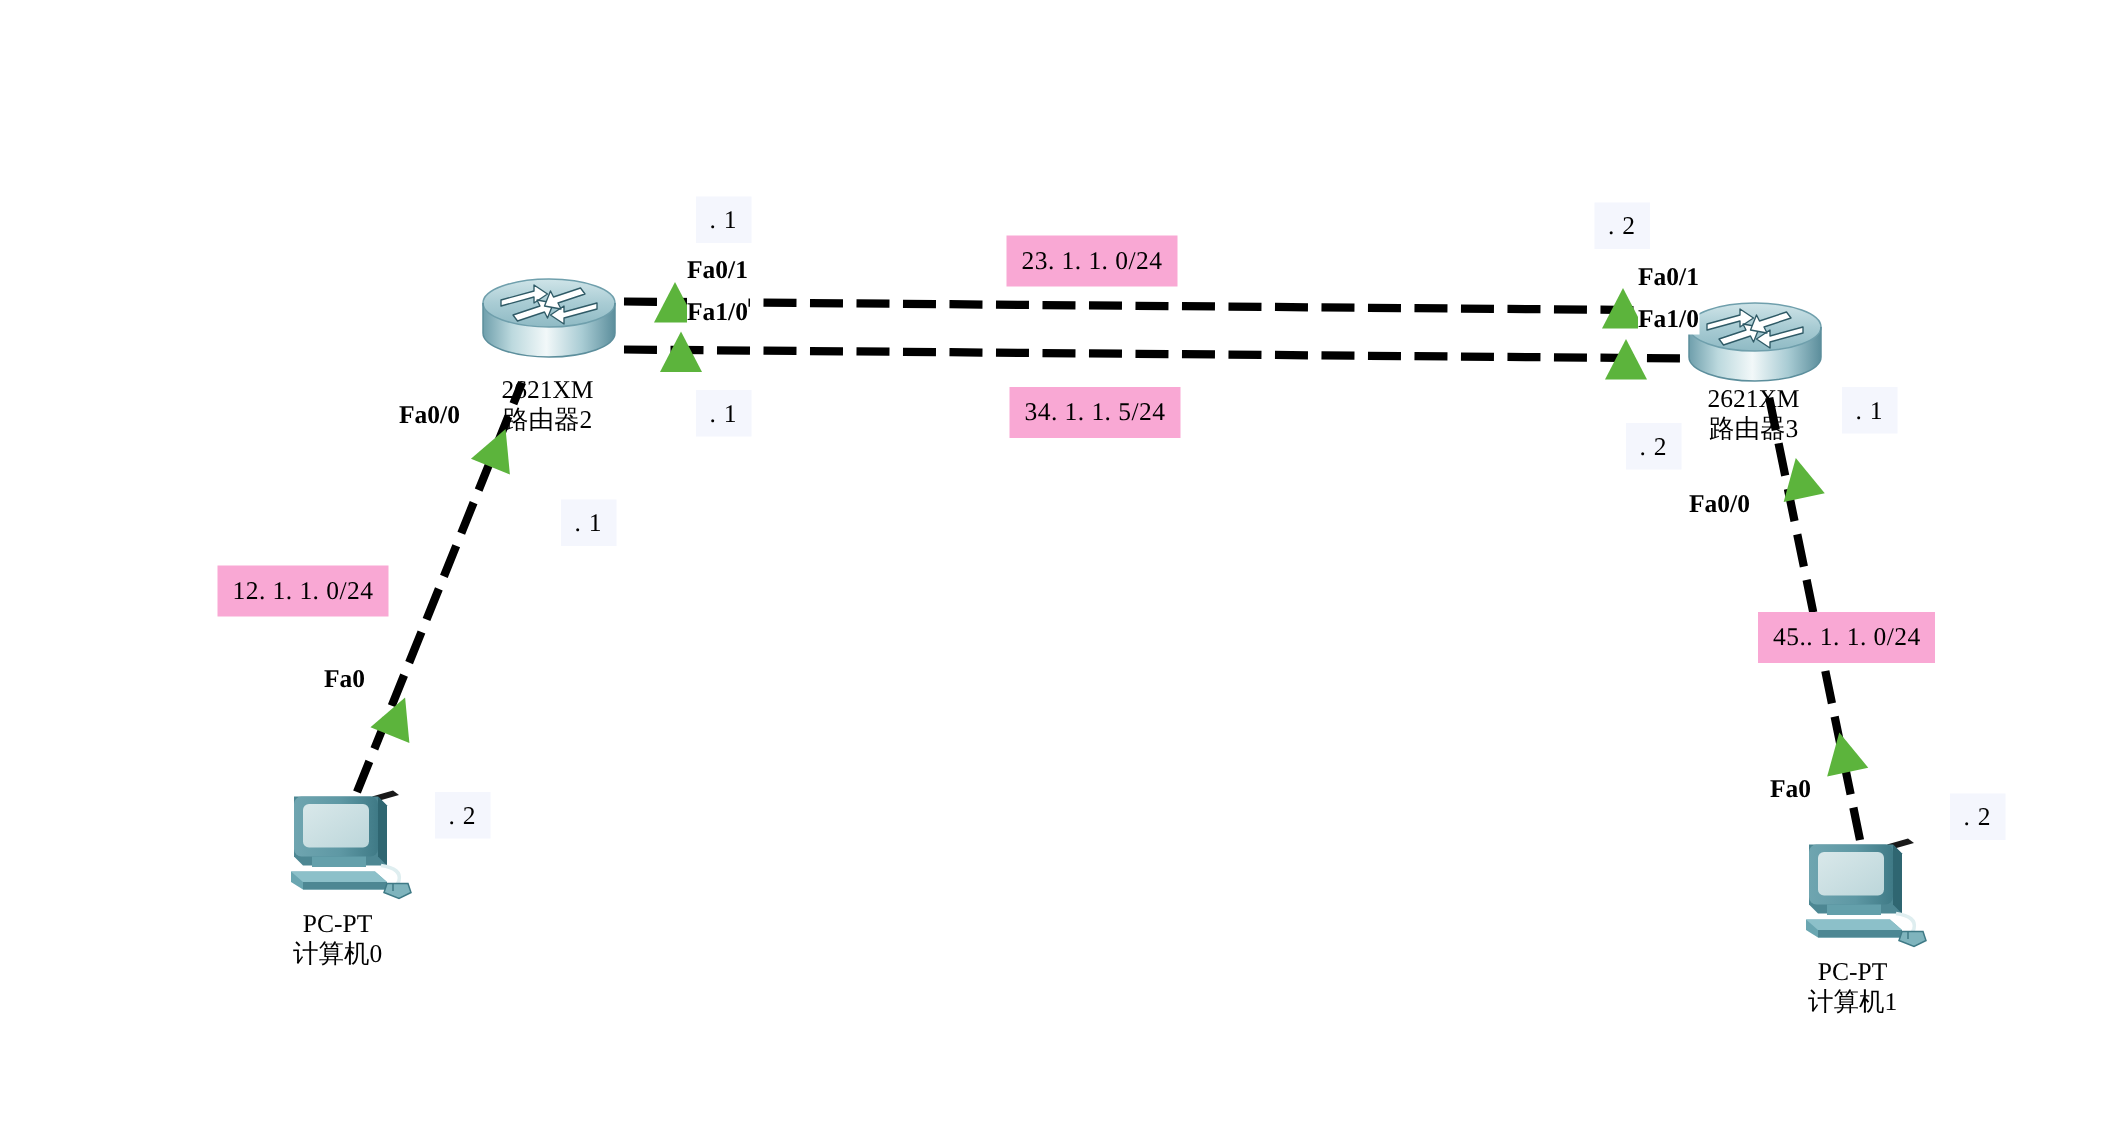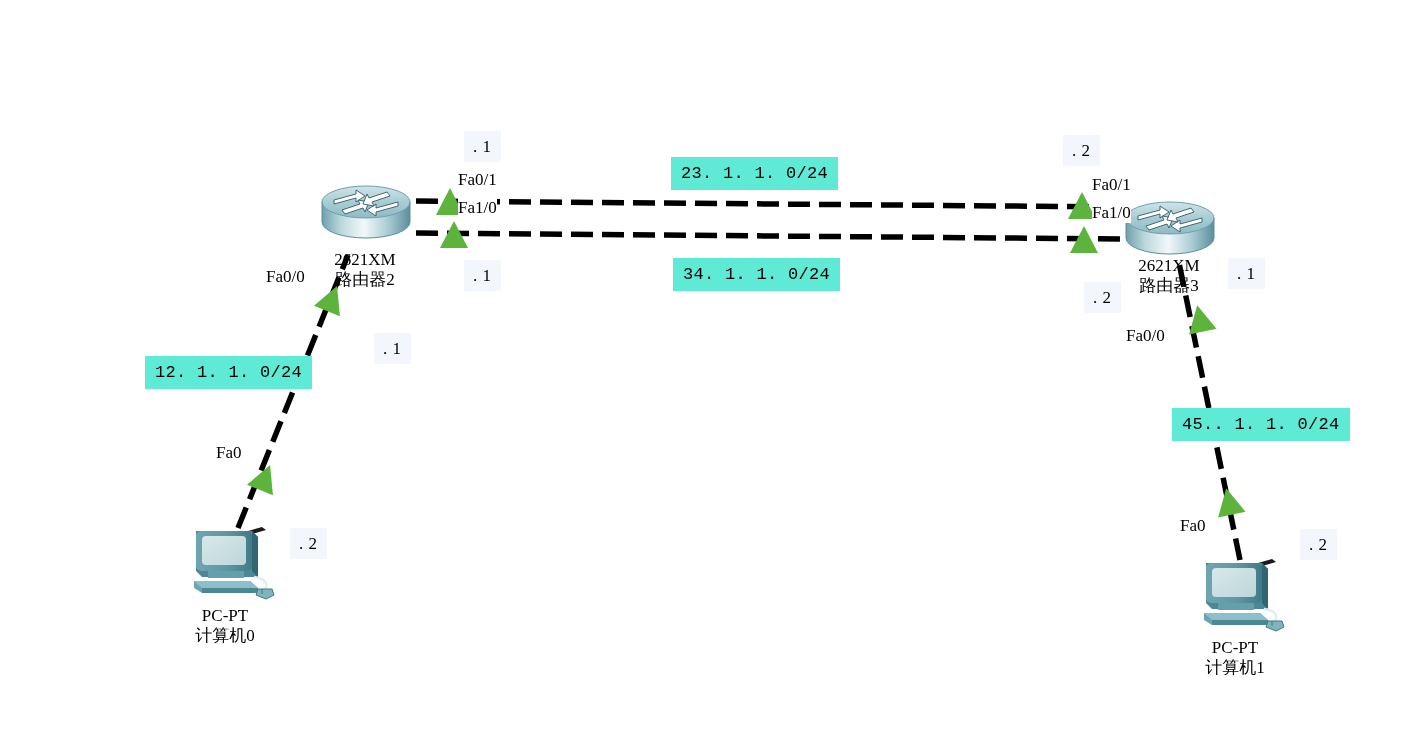--- a/index.html
+++ b/index.html
@@ -49,36 +49,37 @@
     color: #000000;
     font-family: "Liberation Serif", "DejaVu Serif", serif;
     font-size: 17px;
     line-height: 1.0;
     padding: 7px 9px;
     white-space: nowrap;
     letter-spacing: 0.5px;
   }
   .net-label {
     position: absolute;
-    background: #5eead4;
-    color: #000000;
-    font-family: Liberation Mono, monospace;
+    background: #f9a8d4;
+    color: #000000;
+    font-family: Liberation Serif, serif;
     font-size: 17px;
     padding: 7px 10px;
     white-space: nowrap;
     letter-spacing: 0.3px;
   }
   .iface {
     position: absolute;
     background: #ffffff;
     color: #000000;
     font-family: "Liberation Serif", "DejaVu Serif", serif;
     font-size: 17px;
     white-space: nowrap;
     line-height: 1.15;
+    font-weight: bold;
   }
 </style>
 </head>
 <body>
 
 <div id="canvas">
 
   <svg id="links" viewBox="0 0 1404 751" xmlns="http://www.w3.org/2000/svg">
     <defs>
       <linearGradient id="routerTop" x1="0" y1="0" x2="0" y2="1">
@@ -190,22 +191,22 @@
       </div>
       <div style="position: absolute; left: 436px; top: 188px; width: 0px; height: 0px; border-left: 14px solid transparent; border-right: 14px solid transparent; border-bottom: 27px solid rgb(92, 180, 60); transform: rotate(0deg);"></div>
       <div style="position: absolute; left: 440px; top: 221px; width: 0px; height: 0px; border-left: 14px solid transparent; border-right: 14px solid transparent; border-bottom: 27px solid rgb(92, 180, 60); transform: rotate(0deg);"></div>
       <div style="position: absolute; left: 318px; top: 285px; width: 0px; height: 0px; border-left: 14px solid transparent; border-right: 14px solid transparent; border-bottom: 27px solid rgb(92, 180, 60); transform: rotate(22deg);"></div>
       <div style="position: absolute; left: 1068px; top: 192px; width: 0px; height: 0px; border-left: 14px solid transparent; border-right: 14px solid transparent; border-bottom: 27px solid rgb(92, 180, 60); transform: rotate(0deg);"></div>
       <div style="position: absolute; left: 1070px; top: 226px; width: 0px; height: 0px; border-left: 14px solid transparent; border-right: 14px solid transparent; border-bottom: 27px solid rgb(92, 180, 60); transform: rotate(0deg);"></div>
       <div style="position: absolute; left: 1186px; top: 305px; width: 0px; height: 0px; border-left: 14px solid transparent; border-right: 14px solid transparent; border-bottom: 27px solid rgb(92, 180, 60); transform: rotate(-12deg);"></div>
       <div style="position: absolute; left: 251px; top: 464px; width: 0px; height: 0px; border-left: 14px solid transparent; border-right: 14px solid transparent; border-bottom: 27px solid rgb(92, 180, 60); transform: rotate(22deg);"></div>
       <div style="position: absolute; left: 1215px; top: 488px; width: 0px; height: 0px; border-left: 14px solid transparent; border-right: 14px solid transparent; border-bottom: 27px solid rgb(92, 180, 60); transform: rotate(-12deg);"></div>
       <div class="net-label" style="left: 671px; top: 157px;">23. 1. 1. 0/24</div>
-      <div class="net-label" style="left: 673px; top: 258px;">34. 1. 1. 0/24</div>
-      <div class="net-label" style="left: 145px; top: 356px;">12. 1. 1. 0/24</div>
+      <div class="net-label" style="left: 673px; top: 258px;">34. 1. 1. 5/24</div>
+      <div class="net-label" style="left: 145px; top: 377px;">12. 1. 1. 0/24</div>
       <div class="net-label" style="left: 1172px; top: 398px; margin-top: 10px;">45.. 1. 1. 0/24</div>
       <div class="badge" style="left: 464px; top: 131px;">. 1</div>
       <div class="badge" style="left: 464px; top: 260px;">. 1</div>
       <div class="badge" style="left: 374px; top: 333px;">. 1</div>
       <div class="badge" style="left: 1063px; top: 135px;">. 2</div>
       <div class="badge" style="left: 1084px; top: 282px;">. 2</div>
       <div class="badge" style="left: 1228px; top: 258px;">. 1</div>
       <div class="badge" style="left: 290px; top: 528px;">. 2</div>
       <div class="badge" style="left: 1300px; top: 529px;">. 2</div>
       <div class="iface" style="left: 458px; top: 170px;">Fa0/1</div>

